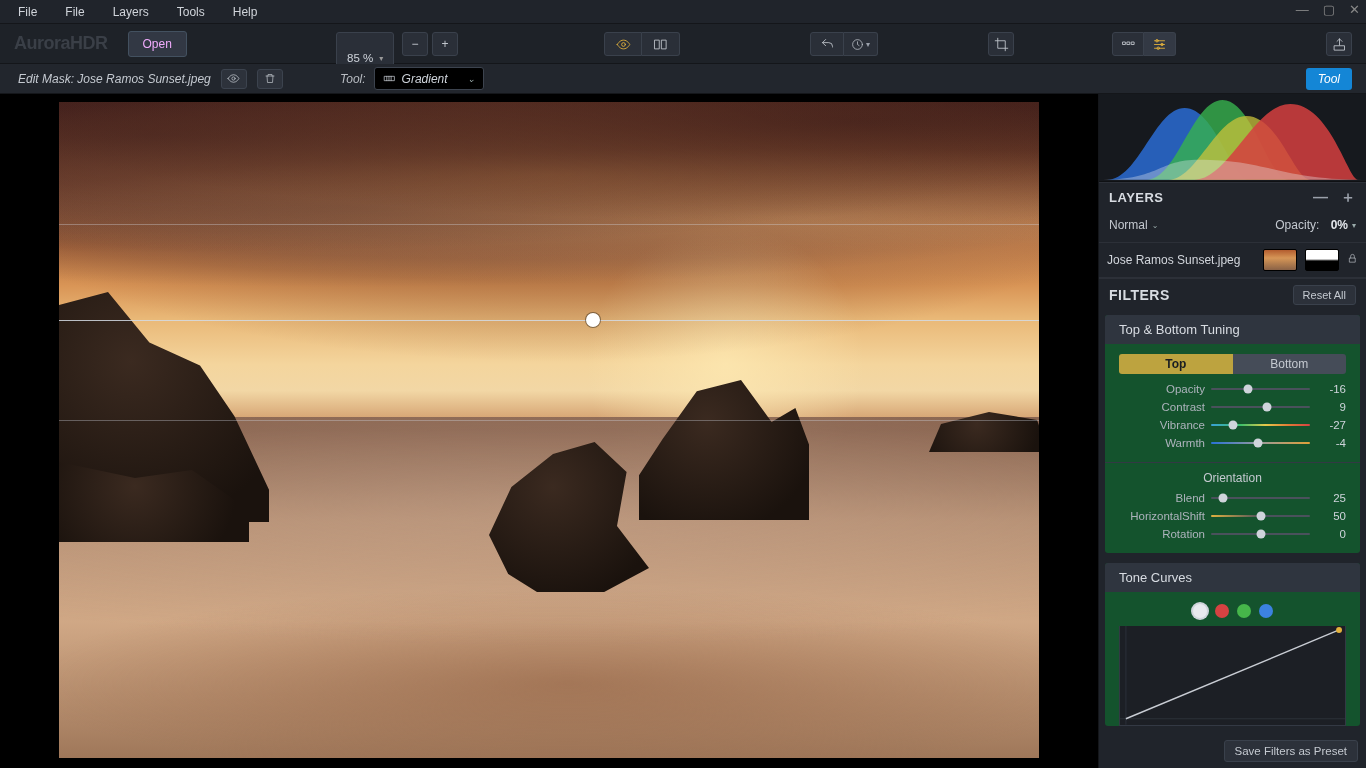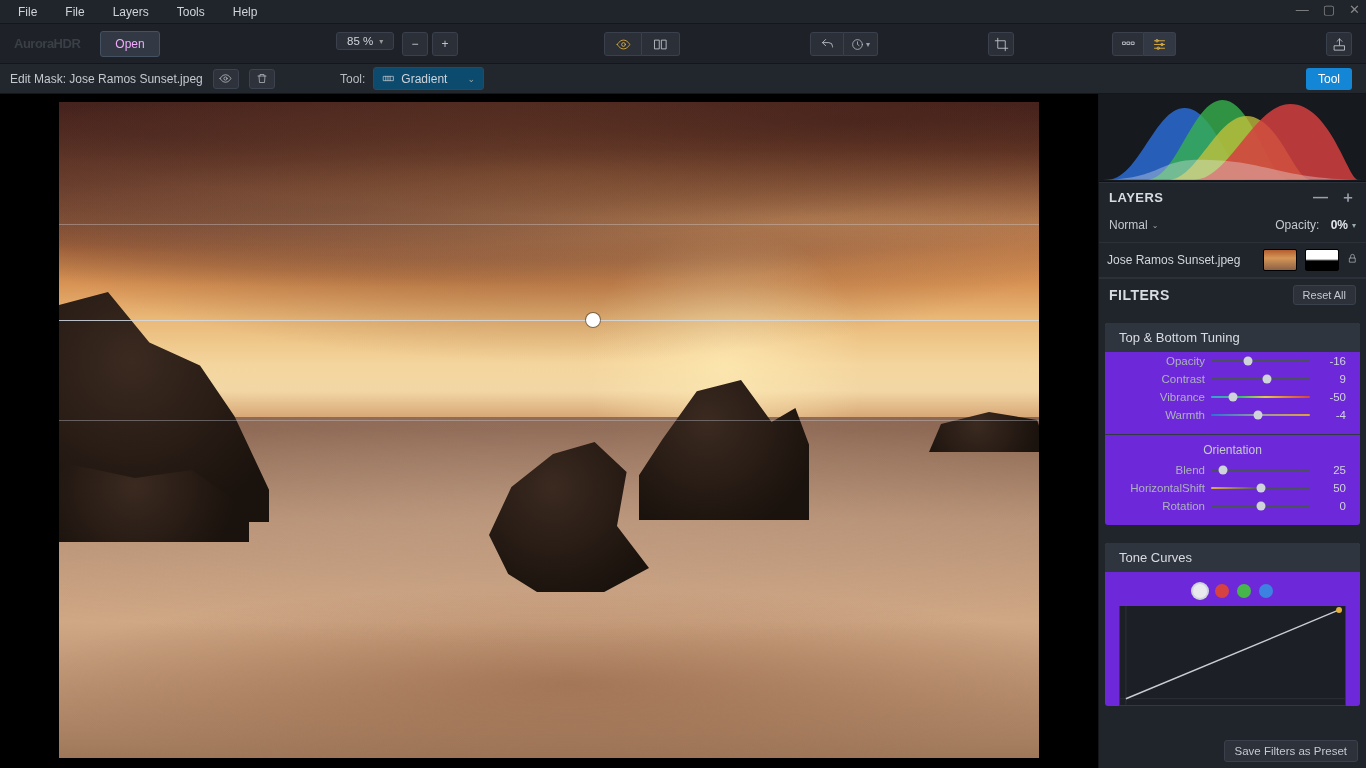--- a/index.html
+++ b/index.html
@@ -20,29 +20,29 @@
   }
   .menubar .mi { padding: 4px 14px; cursor: default; color:#d0d4da;}
   .winctrls { position:absolute; right:6px; top:2px; display:flex; gap:14px; color:#888; font-size:13px;}
   .winctrls span{cursor:default;}
   
   .toolbar {
     height: 40px; background: #1e2228;
     border-bottom: 1px solid #14161a;
     display:flex; align-items:center; position:relative;
   }
-  .logo { margin-left:14px; font-size:13px; font-weight:600; color:#3a3f47; letter-spacing:-0.5px;}
+  .logo { margin-left:14px; font-size:18px; font-weight:600; color:#3a3f47; letter-spacing:-0.5px;}
   .btn-open{
     margin-left:20px; background:#323844; border:1px solid #435160;
     border-radius:3px; padding:5px 14px; color:#f0abfc; cursor:default;
   }
   .zoom{
     position:absolute; left:336px; top:8px;
     background:#2a2f38; border:1px solid #3a414c; border-radius:3px;
-    padding:2px 10px; color:#cfd4db; font-size:11.5px; display:flex; align-items:center; gap:6px;
+    padding:19px 10px; color:#cfd4db; font-size:11.5px; display:flex; align-items:center; gap:6px;
     min-width:52px; justify-content:center;
   }
   .zoom .chev{font-size:8px; color:#999;}
   .sqbtn{
     width:26px;height:24px;background:#2a2f38;border:1px solid #3a414c;
     border-radius:3px;display:flex;align-items:center;justify-content:center;
     color:#c0c5cc;cursor:default;
   }
   .eye-pair{position:absolute; left:604px; top:8px; display:flex;}
   .eye-pair .a{background:#2a2f38;border-radius:3px 0 0 3px;width:38px;height:24px;display:flex;align-items:center;justify-content:center;border:1px solid #3a414c;}
@@ -53,31 +53,31 @@
   .hist-pair .b{border-radius:0 3px 3px 0;border-left:none;}
   .crop-btn{position:absolute; left:988px; top:8px;}
   .mode-pair{position:absolute; left:1112px; top:8px; display:flex;}
   .mode-pair .a,.mode-pair .b{width:32px;height:24px;background:#2a2f38;border:1px solid #3a414c;display:flex;align-items:center;justify-content:center;}
   .mode-pair .a{border-radius:3px 0 0 3px;}
   .mode-pair .b{border-radius:0 3px 3px 0;border-left:none;background:#333944;}
   .export-btn{position:absolute; right:14px; top:8px;}
   
   .subbar{
     height:30px;background:#22262d;border-bottom:1px solid #14161a;
-    display:flex;align-items:center;padding:0 10px;position:relative;
+    display:flex;align-items:center;padding:0 18px;position:relative;font-style:italic;
   }
   .subbar .label{color:#c4c9d0;font-size:12px;}
   .subbar .iconbtn{
     width:26px;height:20px;background:#2d323b;border:1px solid #3c434e;
     border-radius:3px;display:flex;align-items:center;justify-content:center;
     margin-left:10px;cursor:default;
   }
   .subbar .toolgrp{position:absolute;left:340px;display:flex;align-items:center;gap:8px;}
   .tool-dd{
-    background:#0c4a6e;border:1px solid #3c434e;border-radius:3px;
+    background:#000000;border:1px solid #3c434e;border-radius:3px;
     padding:3px 8px;display:flex;align-items:center;gap:20px;color:#cfd4db;
     min-width:110px;justify-content:space-between;
   }
   .done-btn{
     position:absolute;right:14px;background:#1486d6;color:#fff;
     padding:4px 12px;border-radius:3px;font-size:12px;
   }
   
   .main{display:flex;height:674px;}
   .canvas-wrap{flex:1;background:#000;position:relative;display:flex;align-items:flex-start;justify-content:center;padding-top:8px;}
@@ -134,21 +134,21 @@
   .blendrow .dd{display:flex;align-items:center;gap:4px;}
   .blendrow .chev{font-size:8px;color:#9aa;}
   .layerrow{display:flex;align-items:center;gap:8px;padding:6px 8px;border-top:1px solid #2c3038;border-bottom:1px solid #2c3038;}
   .layerrow .name{flex:1;color:#d2d6dc;font-size:12px;}
   .thumb{width:34px;height:22px;border:1px solid #000;background:linear-gradient(180deg,#b35c2e 0%,#d69657 40%,#8a6246 100%);position:relative;border-radius:2px;}
   .mask{width:34px;height:22px;border:1px solid #000;background:linear-gradient(180deg,#fff 0%,#fff 45%,#000 55%,#000 100%);border-radius:2px;}
   .lock-icon{color:#70767f;}
   .filters-hd{display:flex;align-items:center;justify-content:space-between;padding:6px 10px;border-top:1px solid #2c3038;}
   .filters-hd .title{font-weight:600;font-size:14px;letter-spacing:.5px;color:#d8dce2;text-align:center;}
   .reset{background:#2c313a;border:1px solid #3a414c;border-radius:3px;padding:3px 9px;font-size:11px;color:#c4c9d0;}
-  .filter-card{margin:12px 6px 6px;background:#6d28d9;border-radius:3px;overflow:hidden;}
+  .filter-card{margin:4px 6px 6px;background:#14532d;border-radius:3px;overflow:hidden;}
   .fc-hd{padding:7px 14px;background:#2f353f;color:#d8dce2;font-size:13px;}
   .tabpair{display:flex;margin:10px 14px 6px;border-radius:3px;overflow:hidden;}
   .tabpair .t{flex:1;text-align:center;padding:3px 0;font-size:12px;cursor:default;}
   .tabpair .t.active{background:#bda33f;color:#1a1d22;font-weight:600;}
   .tabpair .t.inactive{background:#454c58;color:#c4c9d0;}
   .sld-row{display:flex;align-items:center;padding:3px 14px;gap:6px;}
   .sld-row .lbl{width:86px;text-align:right;font-size:11.5px;color:#adb3bc;}
   .sld-row .track{flex:1;height:2px;position:relative;border-radius:1px;}
   .sld-row .track.plain{background:#52596400;}
   .sld-row .track::before{content:"";position:absolute;inset:0;background:#4a515c;border-radius:1px;}
@@ -362,41 +362,45 @@
       </span>
     </div>
 
     <div class="filters-hd">
       <span class="title">FILTERS</span>
       <span class="reset">Reset All</span>
     </div>
 
     <div class="filter-card">
       <div class="fc-hd">Top &amp; Bottom Tuning</div>
+      <div class="tabpair">
+        <div class="t active">Top</div>
+        <div class="t inactive">Bottom</div>
+      </div>
       <div id="tbt-sliders">
           <div class="sld-row">
     <span class="lbl">Opacity</span>
     <span class="track plain">
       <span class="knob" style="left:37%"></span>
     </span>
     <span class="val">-16</span>
   </div>
           <div class="sld-row">
     <span class="lbl">Contrast</span>
     <span class="track plain">
       <span class="knob" style="left:57%"></span>
     </span>
     <span class="val">9</span>
   </div>
           <div class="sld-row">
     <span class="lbl">Vibrance</span>
     <span class="track plain vib">
       <span class="knob" style="left:22%"></span>
     </span>
-    <span class="val">-50</span>
+    <span class="val">-27</span>
   </div>
           <div class="sld-row">
     <span class="lbl">Warmth</span>
     <span class="track plain warm">
       <span class="knob" style="left:47%"></span>
     </span>
     <span class="val">-4</span>
   </div>
         </div>
       <div class="sub-hd">Orientation</div>

